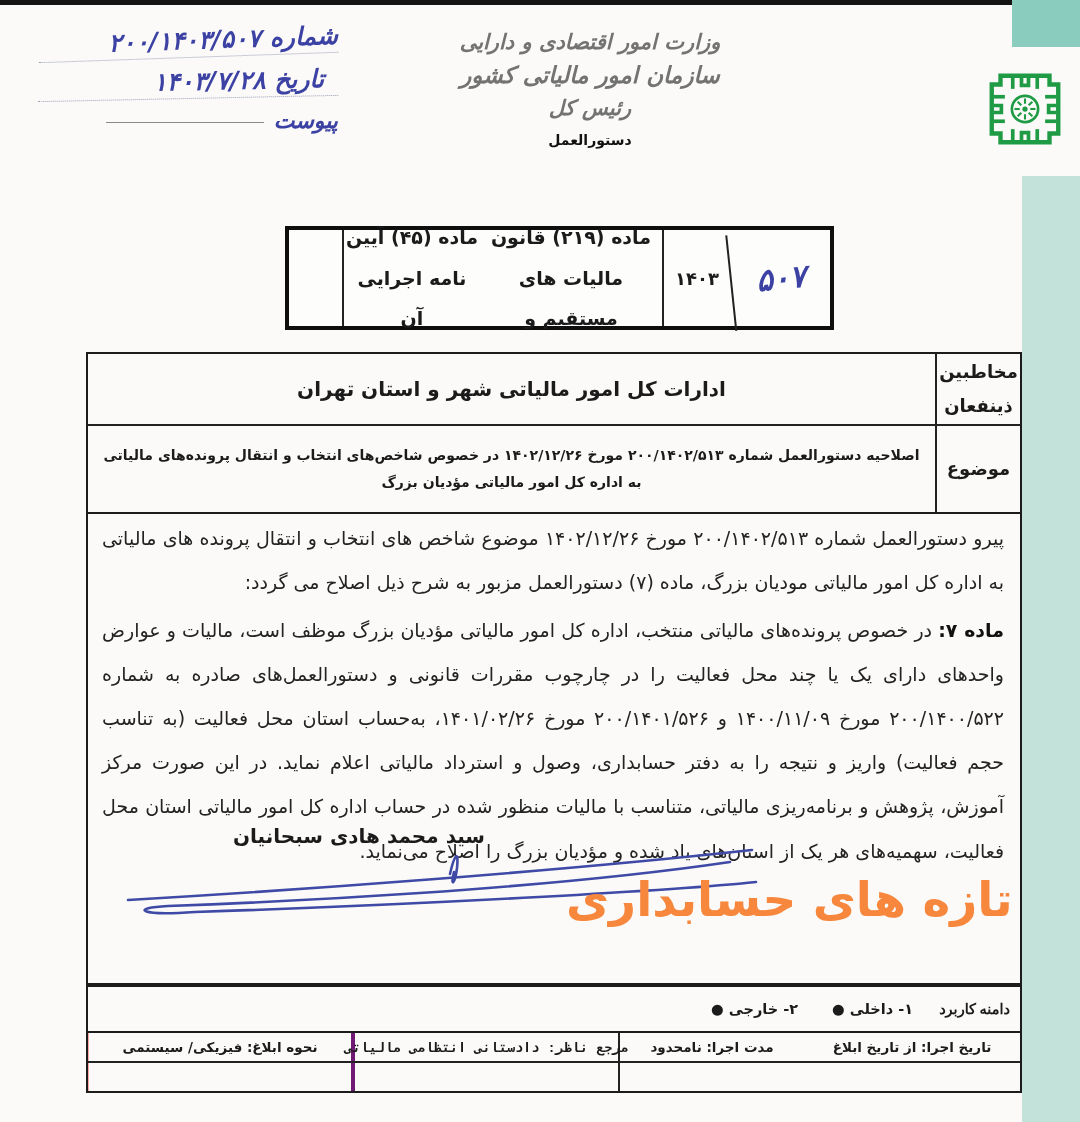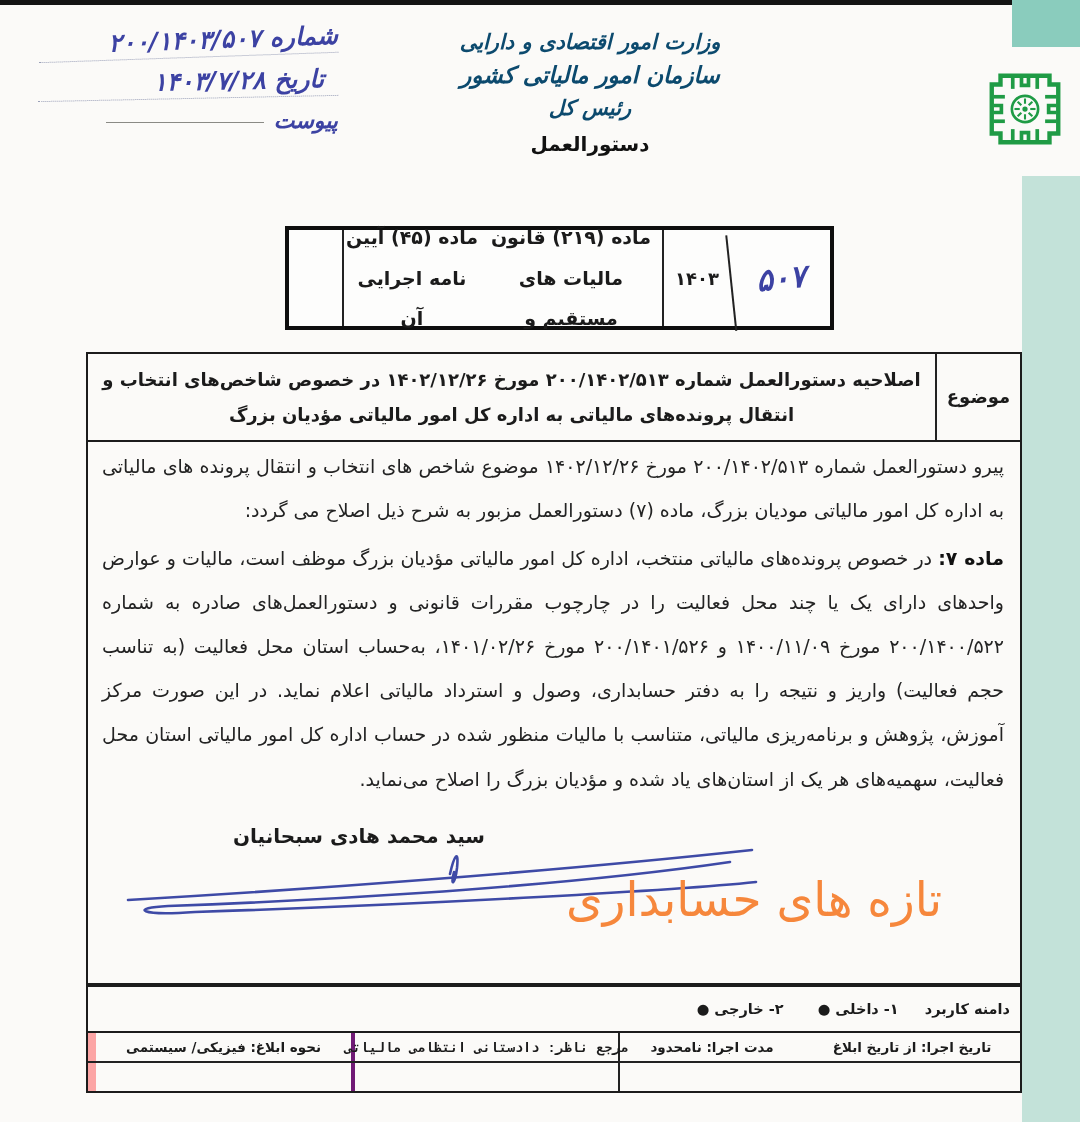--- a/index.html
+++ b/index.html
@@ -24,25 +24,25 @@
   .hand-line  { font-size:25px; font-weight:600; letter-spacing:1px; white-space:nowrap;
                 border-bottom:1px dotted #9aa0b8; padding-bottom:2px; margin-bottom:9px; }
   .hand-line.l1 { transform:rotate(-2deg); }
   .hand-line.l2 { transform:rotate(-1.2deg); padding-right:14px; }
   .hand-line.l3 { font-size:22px; border-bottom:none; margin-top:2px; }
   .fill-line  { display:inline-block; width:158px; border-bottom:1.6px solid #8a8a85;
                 vertical-align:middle; margin-right:10px; }
 
   
   .letterhead { position:absolute; left:370px; top:30px; width:440px; text-align:center; direction:rtl; }
-  .lh-line { font-style:italic; font-weight:600; color:#0c4a6e; }
+  .lh-line { font-style:italic; font-weight:600; color:#737373; }
   .lh-1 { font-size:21px; margin-bottom:8px; }
   .lh-2 { font-size:23px; margin-bottom:8px; }
   .lh-3 { font-size:21px; margin-bottom:12px; }
-  .lh-doc-type { font-size:20px; font-weight:bold; font-style:normal; color:#111; }
+  .lh-doc-type { font-size:14px; font-weight:bold; font-style:normal; color:#111; }
 
   
   .logo { position:absolute; left:983px; top:42px; width:84px; height:134px; }
 
   
   .law-box { position:absolute; left:285px; top:226px; width:549px; height:104px;
              border:4px solid #0e0e0e; display:flex; direction:rtl; background:#fdfdfc; }
   .law-cell { display:flex; align-items:center; justify-content:center; }
   .law-hand { width:100px; border-left:2px solid #222; color:#3c42a3; font-style:italic;
               font-size:31px; font-weight:600; transform:rotate(-6deg); }
@@ -56,52 +56,52 @@
               border:2.5px solid #1c1c1c; background:transparent; }
   .rt-row { display:flex; direction:rtl; border-bottom:2px solid #222; }
   .rt-row1 { height:72px; }
   .rt-row2 { height:88px; border-bottom:2.5px solid #1c1c1c; }
   .rt-label { width:85px; border-left:2px solid #222; display:flex; flex-direction:column;
               align-items:center; justify-content:center; font-weight:bold; font-size:18px;
               line-height:1.9; }
   .rt-content { flex:1; display:flex; align-items:center; justify-content:center;
                 font-weight:bold; text-align:center; padding:0 10px; }
   .rt-row1 .rt-content { font-size:20px; }
-  .rt-row2 .rt-content { font-size:18px; line-height:1.95; }
+  .rt-row2 .rt-content { font-size:14px; line-height:1.95; }
   .doc-body { direction:rtl; padding:2px 16px 0 14px; font-size:19px; line-height:2.32;
               text-align:justify; color:#232323; }
   .doc-body p { margin-bottom:4px; }
   .doc-body b { color:#111; }
 
   
   .sig-name { position:absolute; left:233px; top:824px; font-size:20px; font-weight:bold; direction:rtl; }
   .sig-svg  { position:absolute; left:120px; top:840px; width:640px; height:78px; }
 
   
   .watermark { position:absolute; left:566px; top:872px; font-size:47px; direction:rtl;
-               white-space:nowrap; font-weight:400; }
+               white-space:nowrap; font-weight:700; }
 
   
   .scope-row { position:absolute; left:86px; top:985px; width:936px; height:46px;
                border:2.5px solid #1c1c1c; border-bottom:none; direction:rtl;
                display:flex; align-items:center; padding-right:10px; font-size:14.5px; }
-  .scope-row .lbl { font-weight:bold; margin-left:26px; }
+  .scope-row .lbl { font-weight:bold; margin-left:26px;font-family:Liberation Serif, serif; }
   .scope-row .opt { font-weight:600; margin-left:34px; }
 
   
   .footer-table { position:absolute; left:86px; top:1031px; width:936px; height:62px;
                   border:2.5px solid #1c1c1c; display:flex; flex-direction:column; direction:rtl; }
   .ft-row { display:flex; direction:rtl; flex:1; }
   .ft-row.labels { border-bottom:2px solid #222; }
   .ft-cell { display:flex; align-items:center; justify-content:center; font-size:13.5px;
              font-weight:600; white-space:nowrap; }
   .ft-c1 { width:216px; }
   .ft-c2 { width:186px; border-left:2px solid #222; }
   .ft-c3 { width:267px; border-left:4px solid #701a75;font-family:Liberation Mono, monospace; }
-  .ft-c4 { flex:1;      border-left:8px solid #fca5a5; }
+  .ft-c4 { flex:1;      border-left:1px solid #fca5a5; }
 </style>
 </head>
 <body>
 
 <div class="page">
 
   <div class="top-bar"></div>
   <div class="teal-corner"></div>
   <div class="mint-band"></div>
 
@@ -164,20 +164,27 @@
     <div class="law-cell law-hand">۵۰۷</div>
     <div class="law-cell law-year">۱۴۰۳</div>
     <div class="law-cell law-text">
       <div>ماده (۲۱۹) قانون مالیات های مستقیم و</div>
       <div>ماده (۴۵) آیین نامه اجرایی آن</div>
     </div>
     <div class="law-cell law-empty"></div>
   </div>
 
   <div class="main-box">
+    <div class="rt-row rt-row1">
+      <div class="rt-label">
+        <span>مخاطبین</span>
+        <span>ذینفعان</span>
+      </div>
+      <div class="rt-content">ادارات کل امور مالیاتی شهر و استان تهران</div>
+    </div>
     <div class="rt-row rt-row2">
       <div class="rt-label">موضوع</div>
       <div class="rt-content">اصلاحیه دستورالعمل شماره ۲۰۰/۱۴۰۲/۵۱۳ مورخ ۱۴۰۲/۱۲/۲۶ در خصوص شاخص‌های انتخاب و انتقال پرونده‌های مالیاتی به اداره کل امور مالیاتی مؤدیان بزرگ</div>
     </div>
     <div class="doc-body">
       <p>پیرو دستورالعمل شماره ۲۰۰/۱۴۰۲/۵۱۳ مورخ ۱۴۰۲/۱۲/۲۶ موضوع شاخص های انتخاب و انتقال پرونده های مالیاتی به اداره کل امور مالیاتی مودیان بزرگ، ماده (۷) دستورالعمل مزبور به شرح ذیل اصلاح می گردد:</p>
       <p><b>ماده ۷:</b><span> در خصوص پرونده‌های مالیاتی منتخب، اداره کل امور مالیاتی مؤدیان بزرگ موظف است، مالیات و عوارض واحدهای دارای یک یا چند محل فعالیت را در چارچوب مقررات قانونی و دستورالعمل‌های صادره به شماره ۲۰۰/۱۴۰۰/۵۲۲ مورخ ۱۴۰۰/۱۱/۰۹ و ۲۰۰/۱۴۰۱/۵۲۶ مورخ ۱۴۰۱/۰۲/۲۶، به‌حساب استان محل فعالیت (به تناسب حجم فعالیت) واریز و نتیجه را به دفتر حسابداری، وصول و استرداد مالیاتی اعلام نماید. در این صورت مرکز آموزش، پژوهش و برنامه‌ریزی مالیاتی، متناسب با مالیات منظور شده در حساب اداره کل امور مالیاتی استان محل فعالیت، سهمیه‌های هر یک از استان‌های یاد شده و مؤدیان بزرگ را اصلاح می‌نماید.</span></p>
     </div>
   </div>
 

